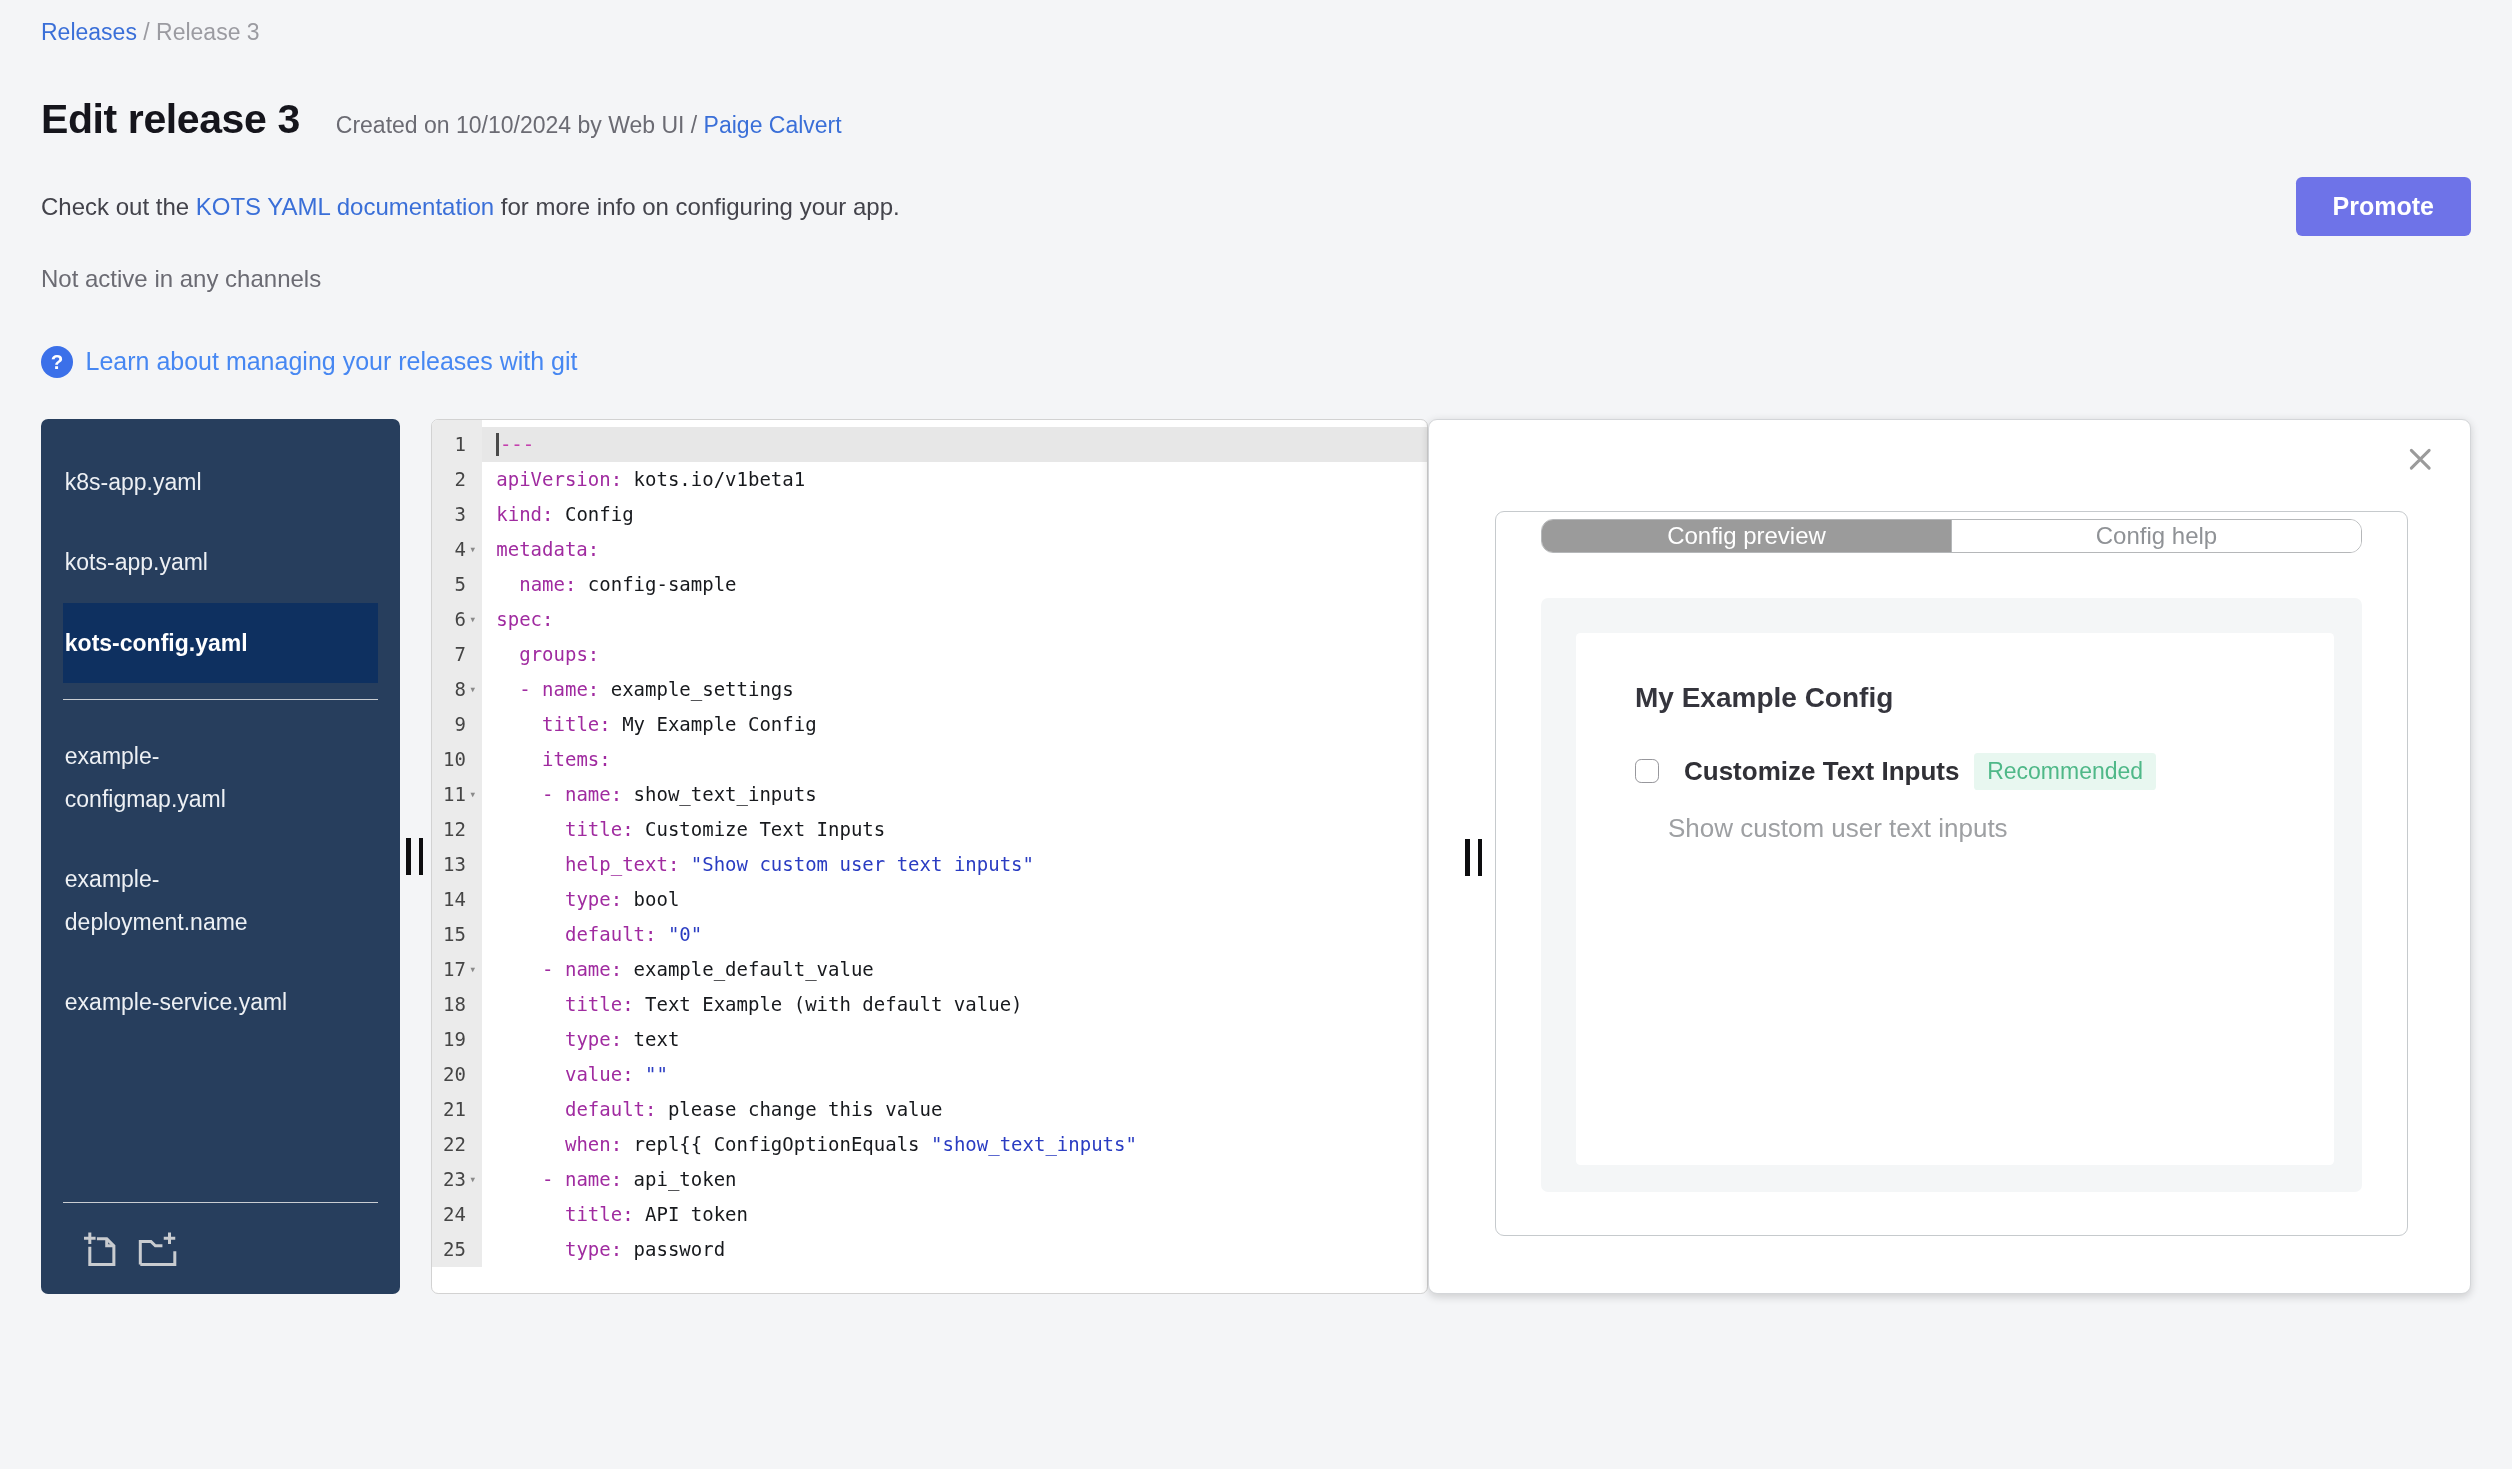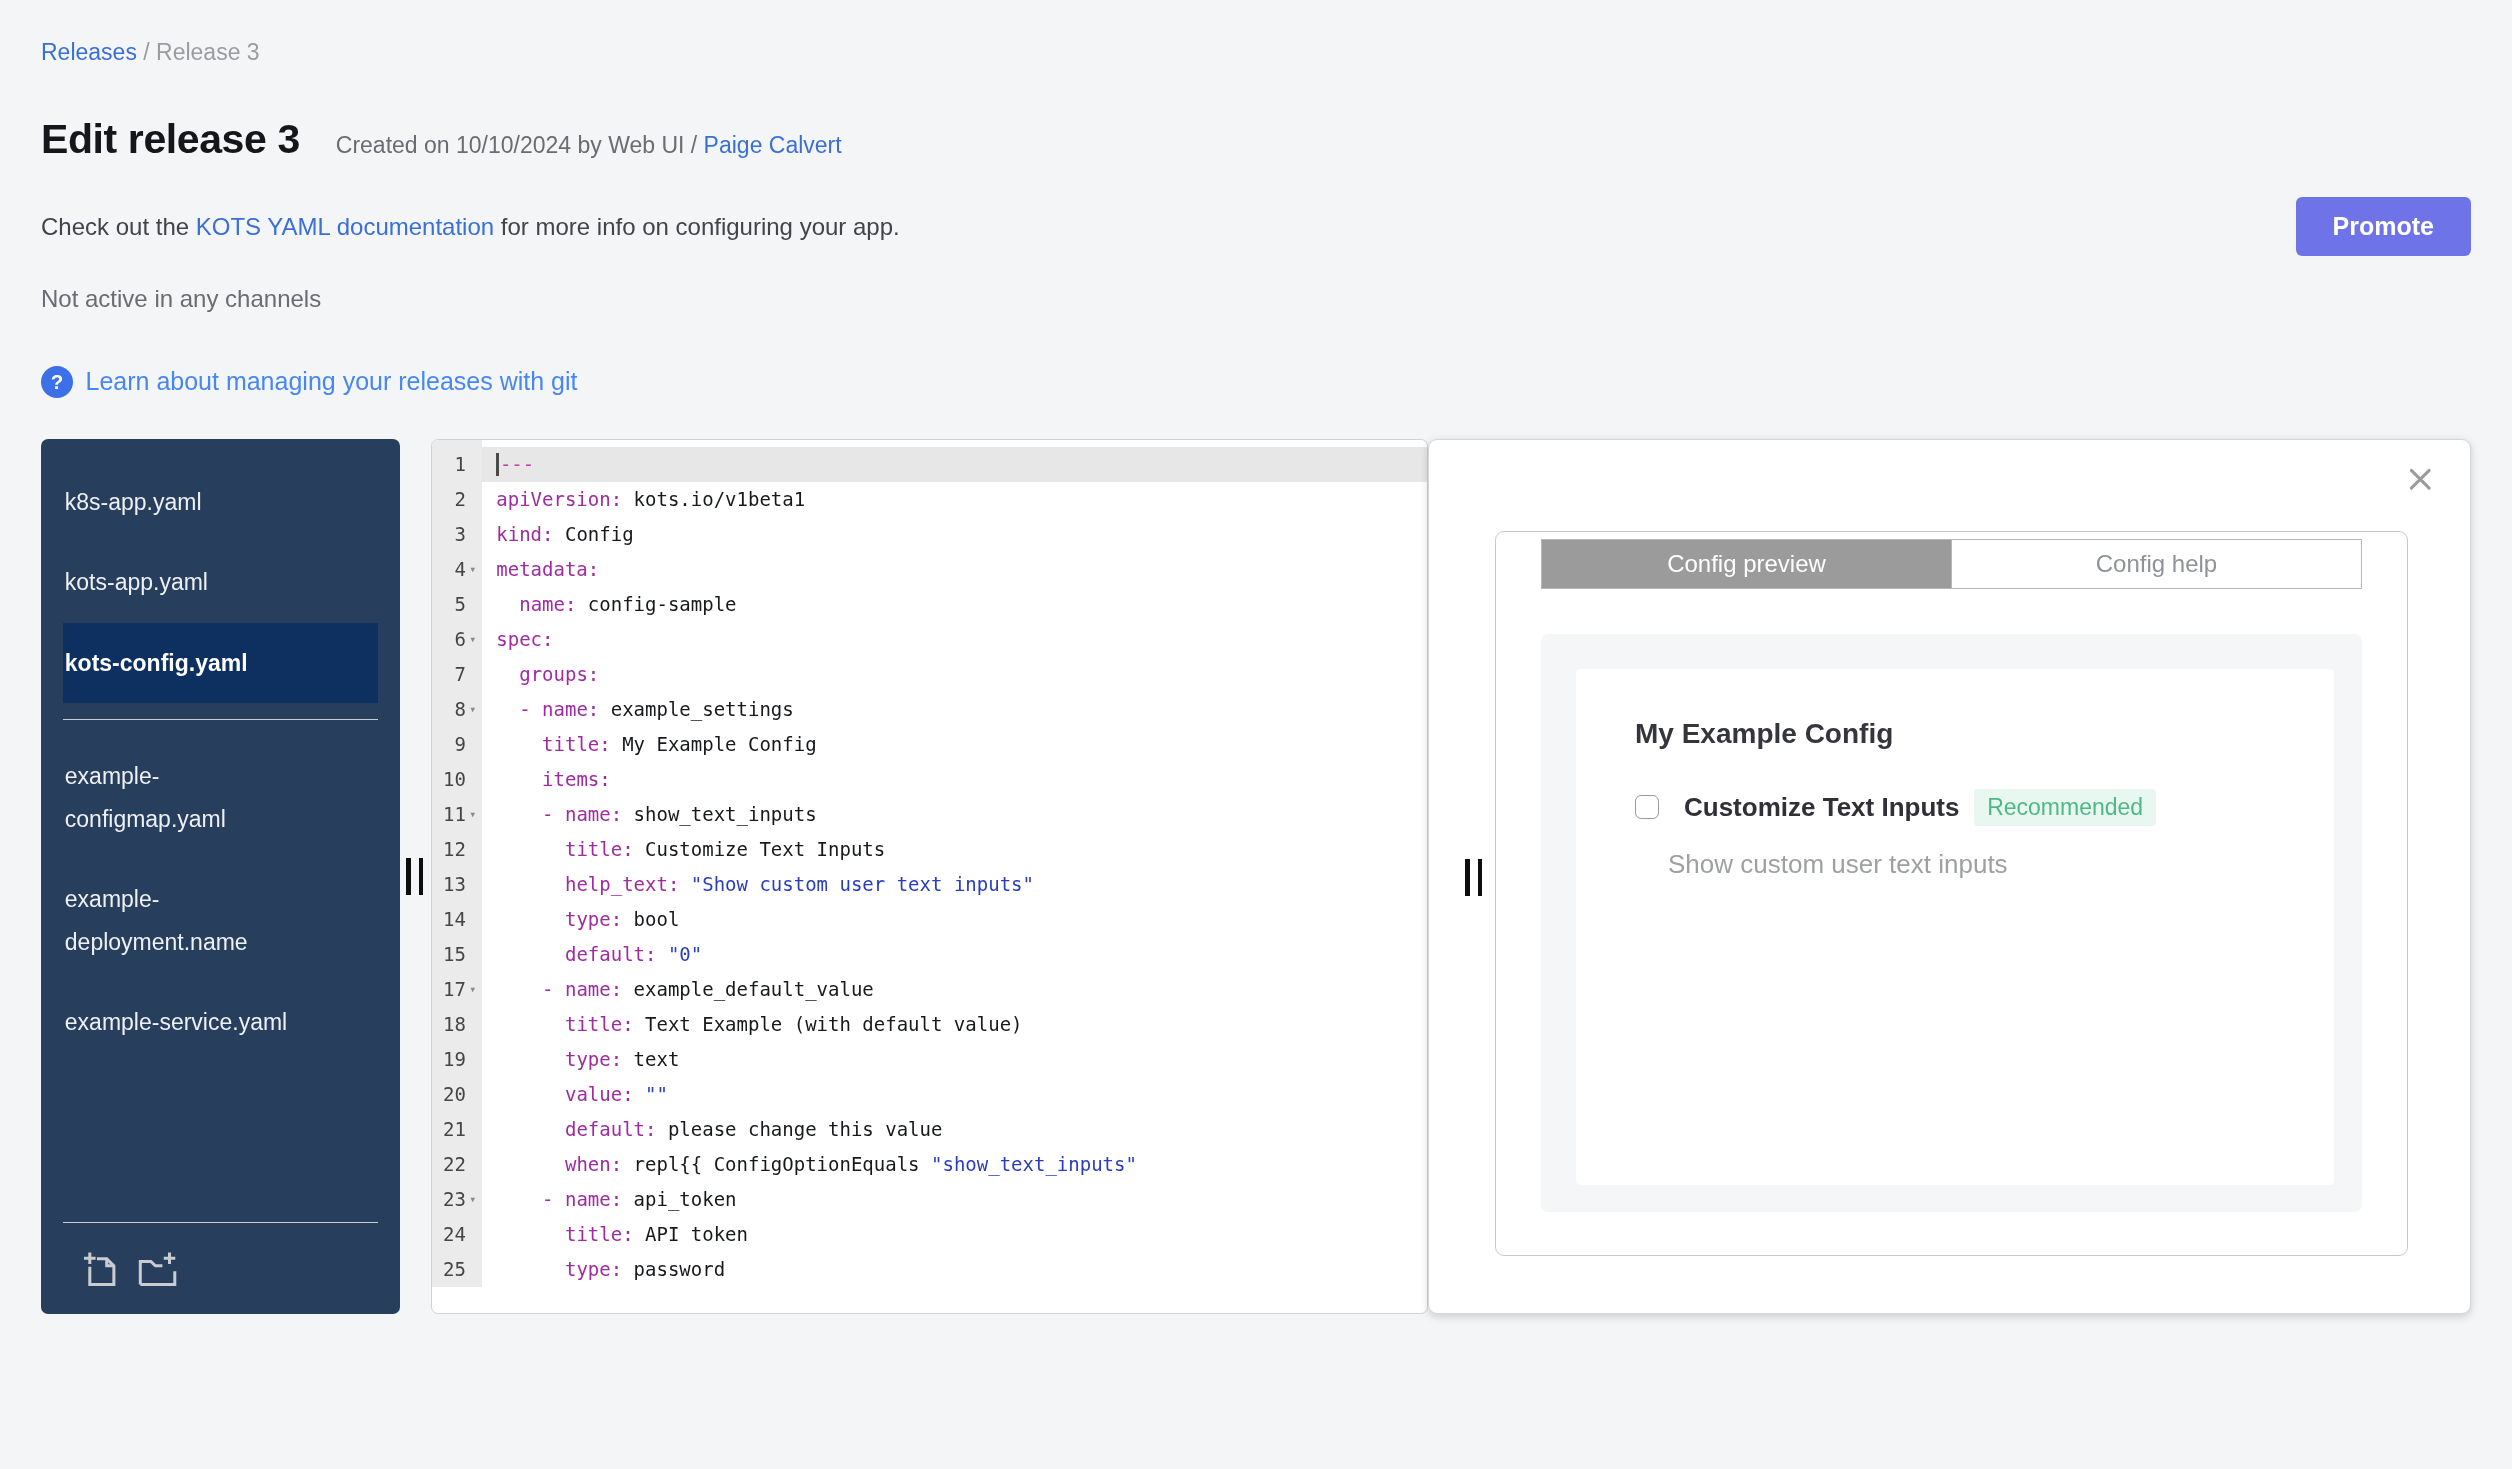--- a/index.html
+++ b/index.html
@@ -2,21 +2,21 @@
 <html style="font-size:14.3px"><head>
 <meta charset="utf-8">
 <style>
   * { margin:0; padding:0; box-sizing:border-box; }
   html,body { background:#f4f5f7; }
   .page {
     width:2512px; height:1469px; position:relative;
     background:#f4f5f7;
     font-family:"Liberation Sans", sans-serif;
     color:#17171f; overflow:hidden;
-    padding:39px 41px 0 41px;
+    padding:19px 41px 0 41px;
   }
   
   .breadcrumb { font-size:23px; }
   .breadcrumb a { color:#3a6fd8; text-decoration:none; cursor:pointer; }
   .breadcrumb .crumb-sep, .breadcrumb .crumb-current { color:#9b9ba1; }
   .title-row { margin-top:50px; display:flex; align-items:baseline; }
   .title-row h1 { font-size:41px; font-weight:700; color:#15151c; letter-spacing:-0.4px; }
   .title-meta { margin-left:36px; font-size:23px; color:#6b6b73; }
   .title-meta a { color:#3a6fd8; text-decoration:none; }
   .docs-row { margin-top:34px; display:flex; justify-content:space-between; align-items:center; }
@@ -99,22 +99,22 @@
     border-radius:9px; box-shadow:0 2.7px 9px rgba(0,0,0,0.16);
     position:relative; height:875px;
   }
   .close-x { position:absolute; top:25px; right:36px; background:none; border:none; cursor:pointer; }
   .inner-box {
     position:absolute; left:66px; right:62px; top:91px; height:725px;
     border:0.9px solid #c6cacd; border-radius:9px;
     padding:7.1px 45px 43px 45px; display:flex; flex-direction:column;
   }
   .tab-bar {
-    height:50px; flex:none; display:flex; border:1.3px solid #b5b7b9;
-    border-radius:0; overflow:hidden;
+    height:34px; flex:none; display:flex; border:1.3px solid #b5b7b9;
+    border-radius:12px; overflow:hidden;
   }
   .tab {
     flex:1; display:flex; align-items:center; justify-content:center;
     font-size:24px; background:#ffffff; color:#8f9296; cursor:pointer;
     border:none; font-family:"Liberation Sans", sans-serif;
   }
   .tab + .tab { border-left:1.3px solid #b5b7b9; }
   .tab.active { background:#9b9b9b; color:#ffffff; }
   .gray-area {
     margin-top:45px; flex:1; background:#f4f6f7; border-radius:7.1px;

